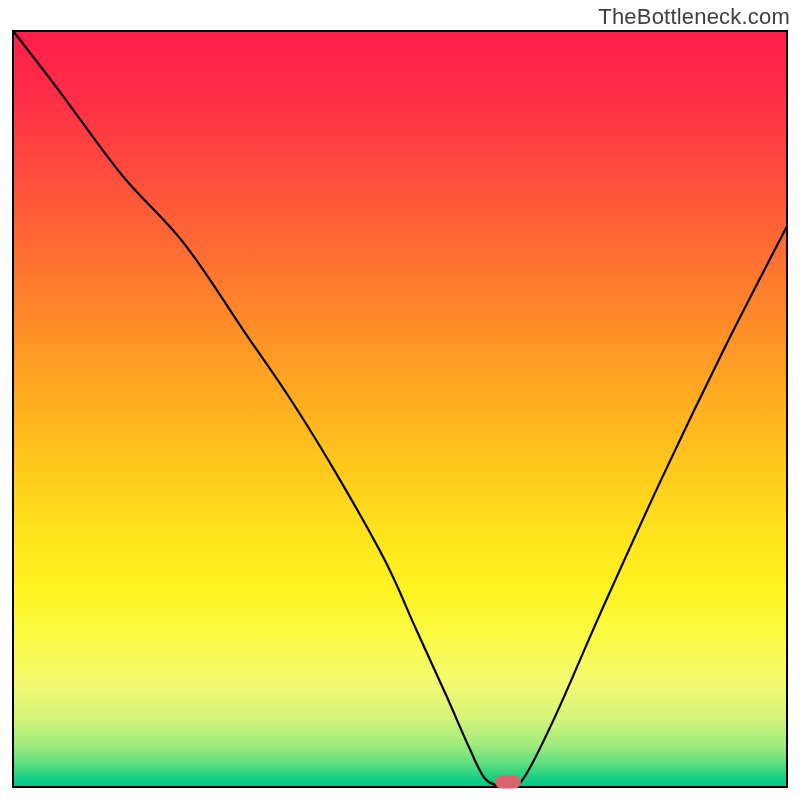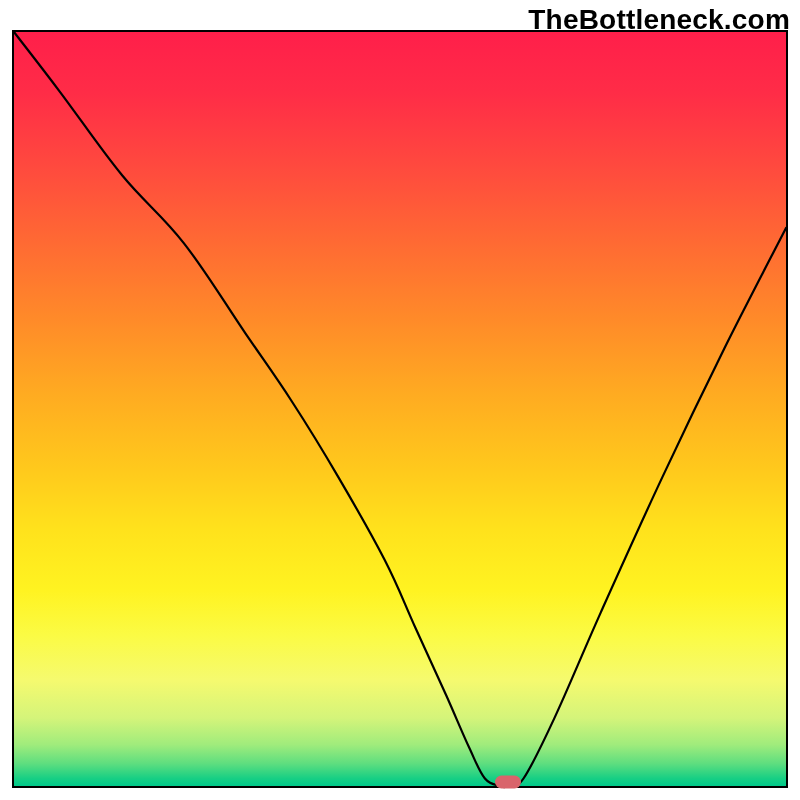--- a/index.html
+++ b/index.html
@@ -13,23 +13,23 @@
   .root {
     position: relative;
     width: 800px;
     height: 800px;
   }
   .watermark {
     position: absolute;
     top: 4px;
     right: 10px;
     font-family: Arial, Helvetica, sans-serif;
-    font-size: 28px;
-    font-weight: 700;
-    color: #000000;
+    font-size: 22px;
+    font-weight: 400;
+    color: #404040;
     letter-spacing: 0.2px;
     pointer-events: none;
   }
   .plot-frame {
     position: absolute;
     left: 12px;
     top: 30px;
     width: 776px;
     height: 758px;
     border: 2px solid #000000;

